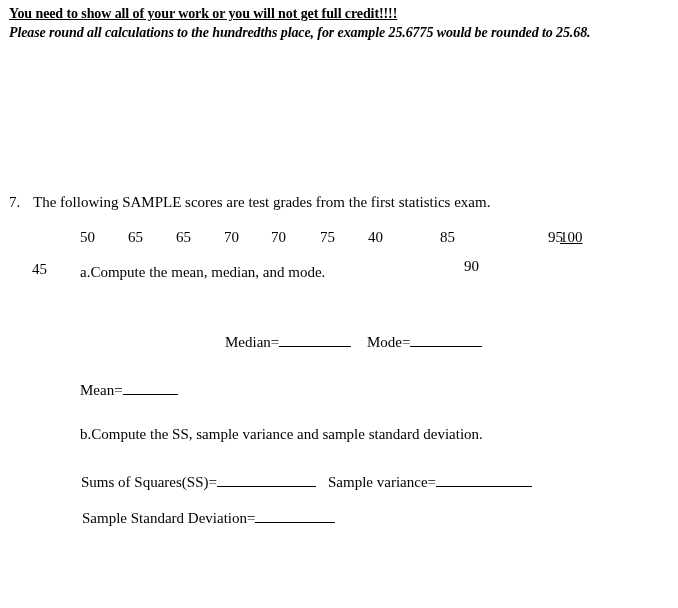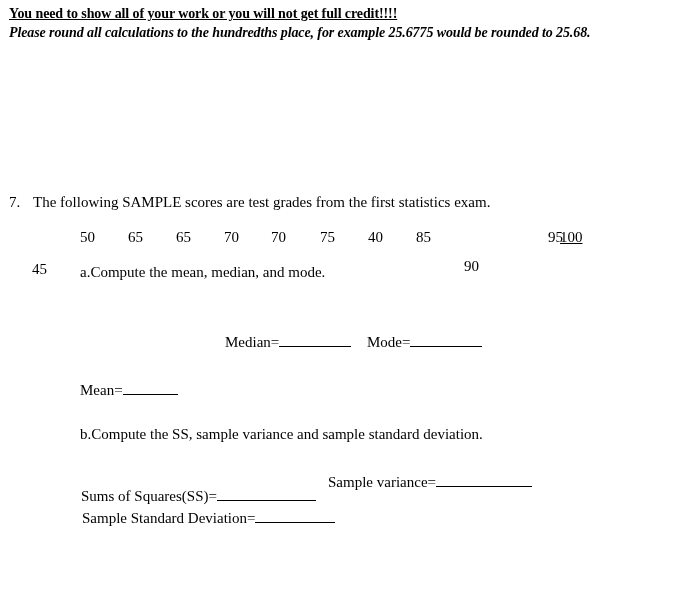--- a/index.html
+++ b/index.html
@@ -42,41 +42,41 @@
 
 <div>
   <span class="abs txt" style="left:32px; top:229px;margin-top:32px;">45</span>
   <span class="abs txt" style="left:80px; top:229px;">50</span>
   <span class="abs txt" style="left:128px; top:229px;">65</span>
   <span class="abs txt" style="left:176px; top:229px;">65</span>
   <span class="abs txt" style="left:224px; top:229px;">70</span>
   <span class="abs txt" style="left:271px; top:229px;">70</span>
   <span class="abs txt" style="left:320px; top:229px;">75</span>
   <span class="abs txt" style="left:368px; top:229px;">40</span>
-  <span class="abs txt" style="left:416px; top:229px;text-align:center;">85</span>
+  <span class="abs txt" style="left:440px; top:229px;text-align:center;">85</span>
   <span class="abs txt" style="left:464px; top:229px;margin-top:29px;">90</span>
   <span class="abs txt" style="left:512px; top:229px;margin-left:36px;">95</span>
   <span class="abs txt" style="left:560px; top:229px;text-decoration:underline;">100</span>
 </div>
 
 <div class="abs txt" style="left:80px; top:264px;">a.Compute the mean, median, and mode.</div>
 
 <div class="abs txt" style="left:80px; top:334px;margin-top:48px;">
   <span>Mean=</span><span class="blank" style="width:55px;"></span>
 </div>
 <div class="abs txt" style="left:197px; top:334px;margin-left:28px;">
   <span>Median=</span><span class="blank" style="width:72px;"></span>
 </div>
 <div class="abs txt" style="left:367px; top:334px;text-align:right;">
   <span>Mode=</span><span class="blank" style="width:72px;"></span>
 </div>
 
 <div class="abs txt" style="left:80px; top:404px;margin-top:22px;">b.Compute the SS, sample variance and sample standard deviation.</div>
 
-<div class="abs txt" style="left:81px; top:488px;">
+<div class="abs txt" style="left:81px; top:474px;">
   <span>Sums of Squares(SS)=</span><span class="blank" style="width:99px;"></span>
 </div>
 <div class="abs txt" style="left:328px; top:474px;">
   <span>Sample variance=</span><span class="blank" style="width:96px;"></span>
 </div>
 
 <div class="abs txt" style="left:82px; top:510px;">
   <span>Sample Standard Deviation=</span><span class="blank" style="width:80px;"></span>
 </div>
 

